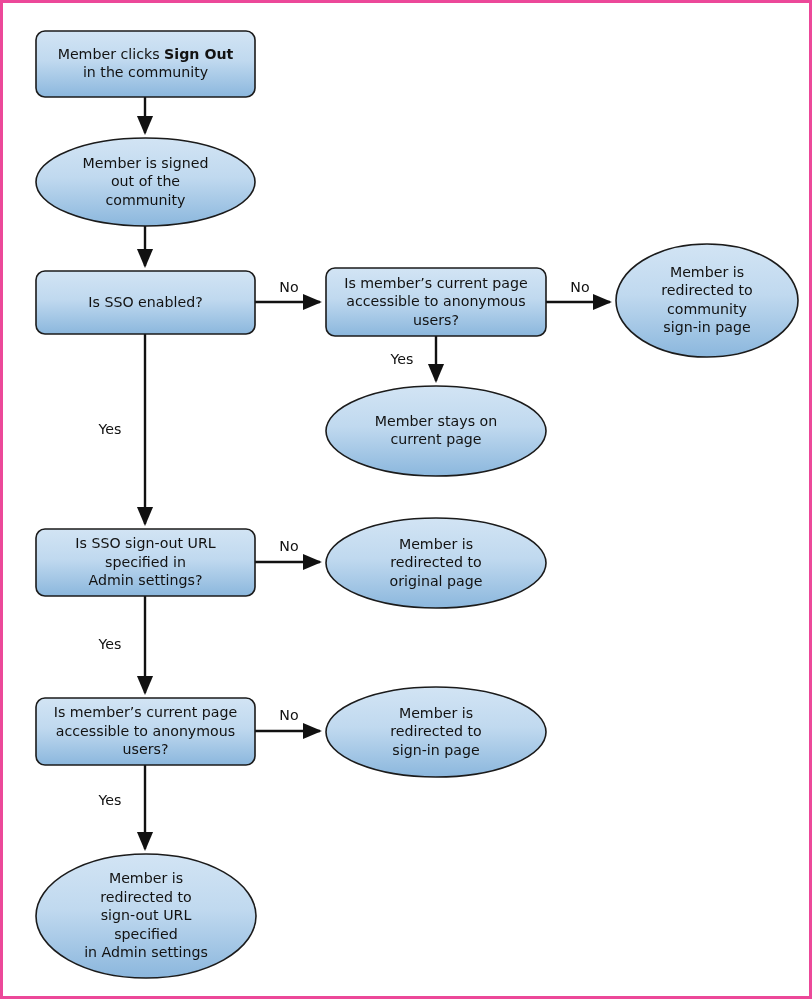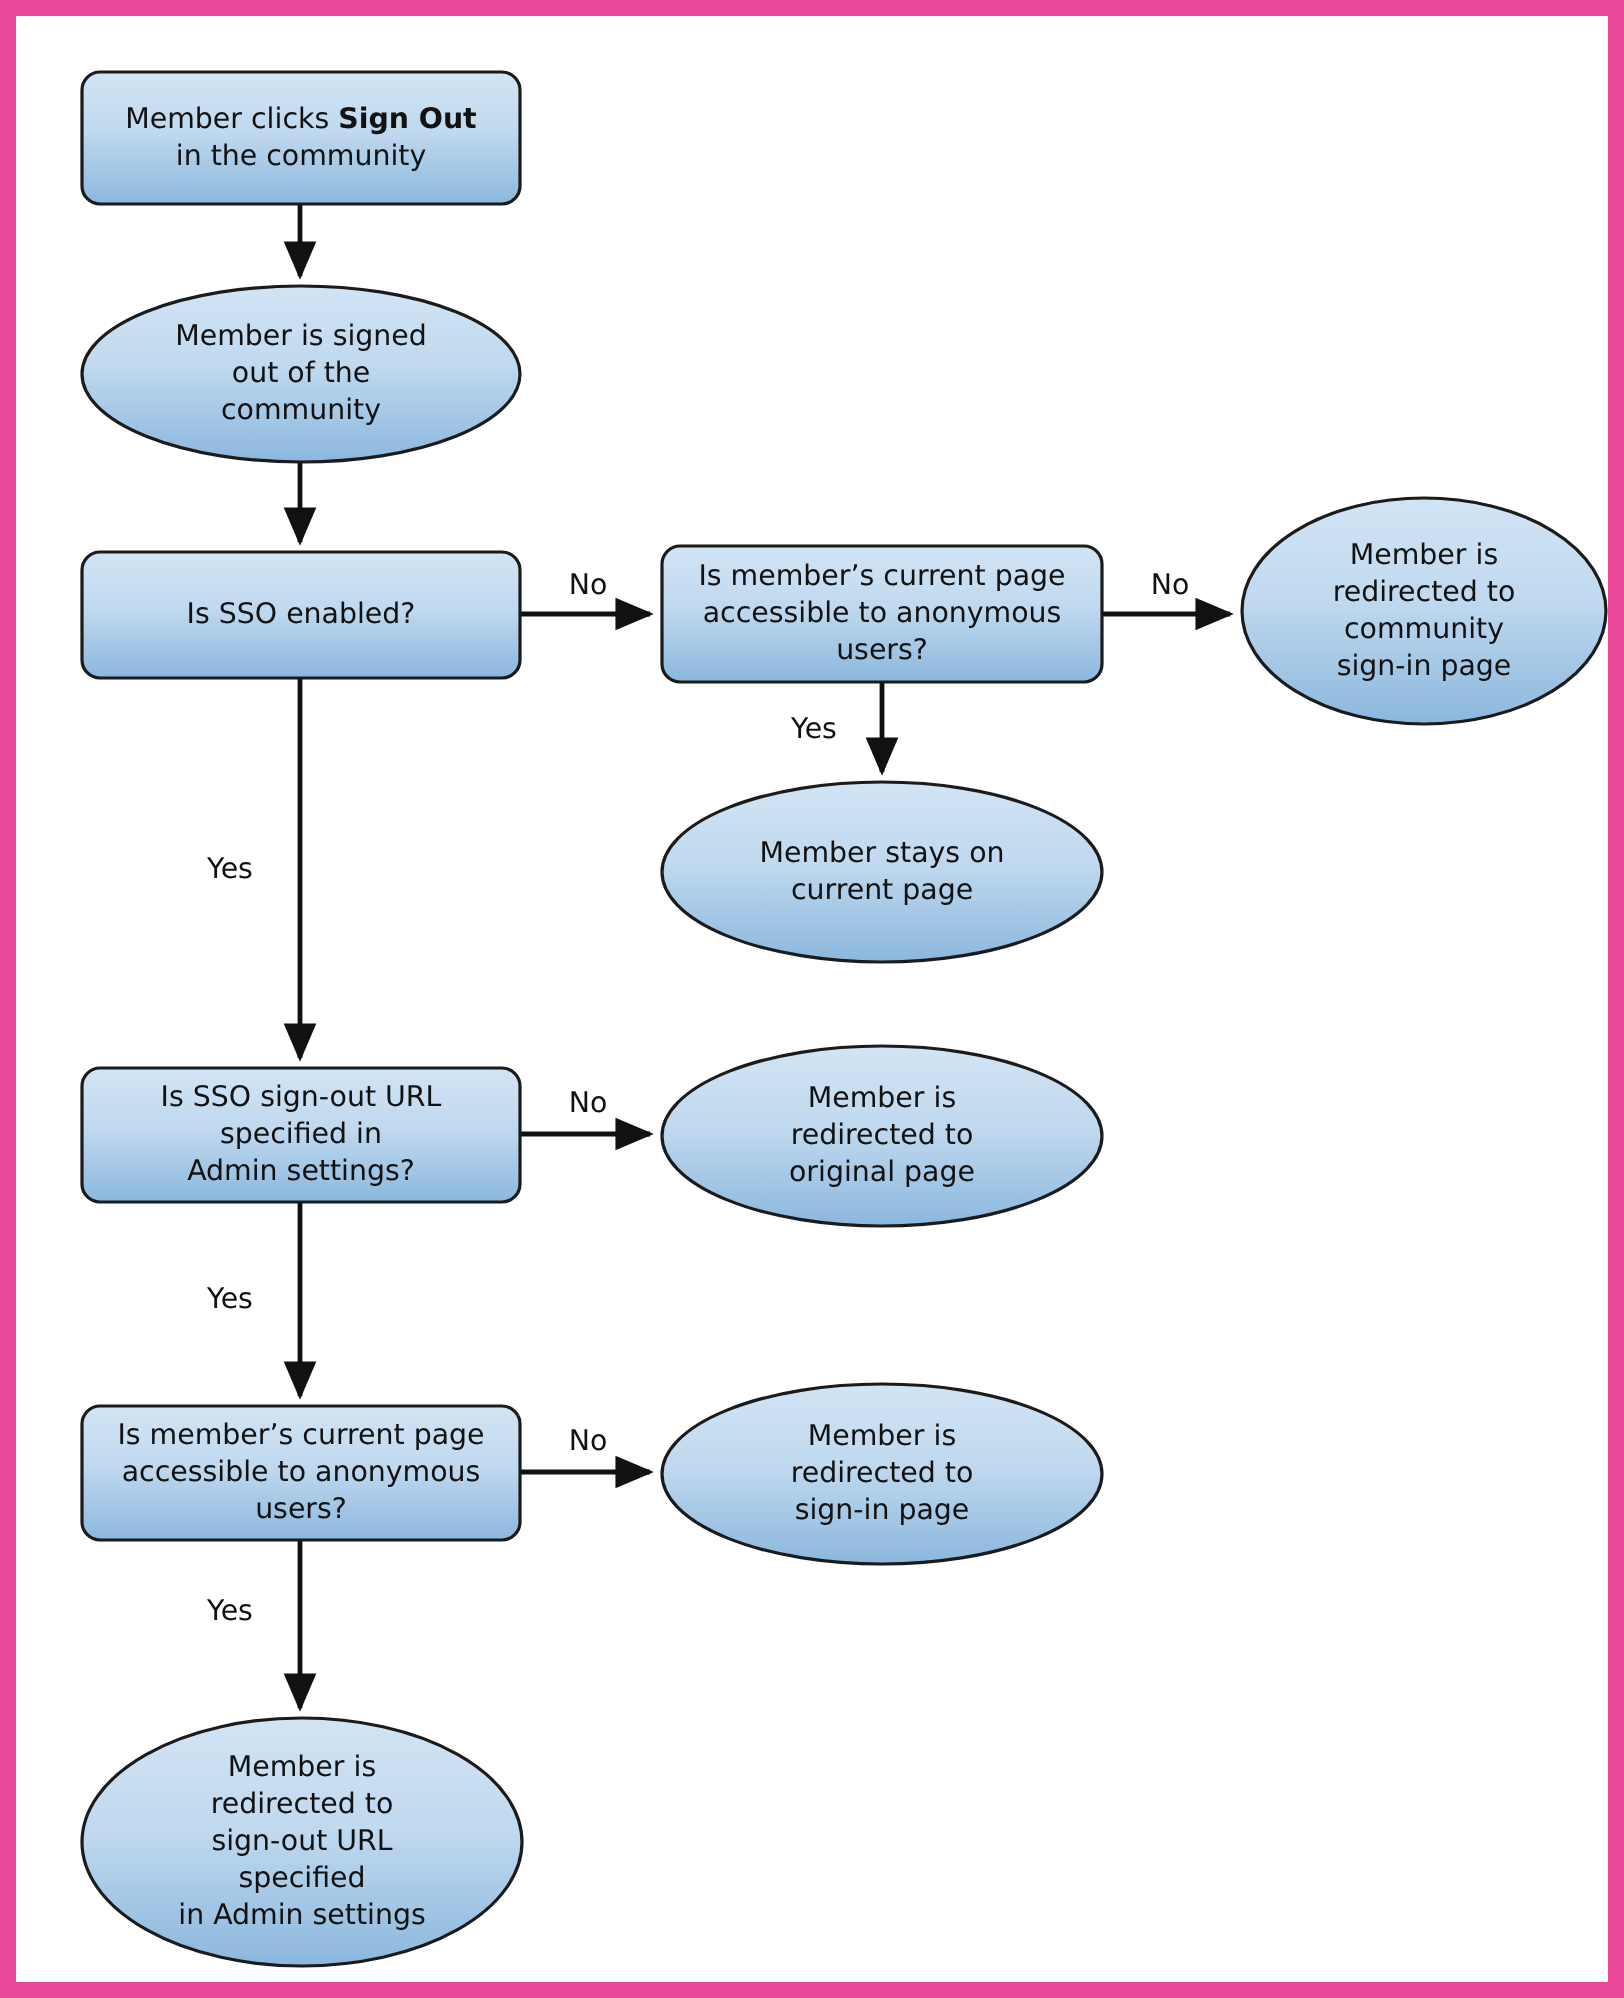--- a/index.html
+++ b/index.html
@@ -10,21 +10,21 @@
   body {
     width: 812px;
     height: 999px;
     font-family: "DejaVu Sans", sans-serif;
   }
   #canvas-frame {
     position: relative;
     width: 812px;
     height: 999px;
     box-sizing: border-box;
-    border: 8px solid #ec4899;
+    border: 3px solid #ec4899;
     background: #ffffff;
     overflow: hidden;
   }
   svg#flowchart {
     display: block;
     width: 806px;
     height: 993px;
   }
   .shape-body {
     stroke: #1b1b1b;

